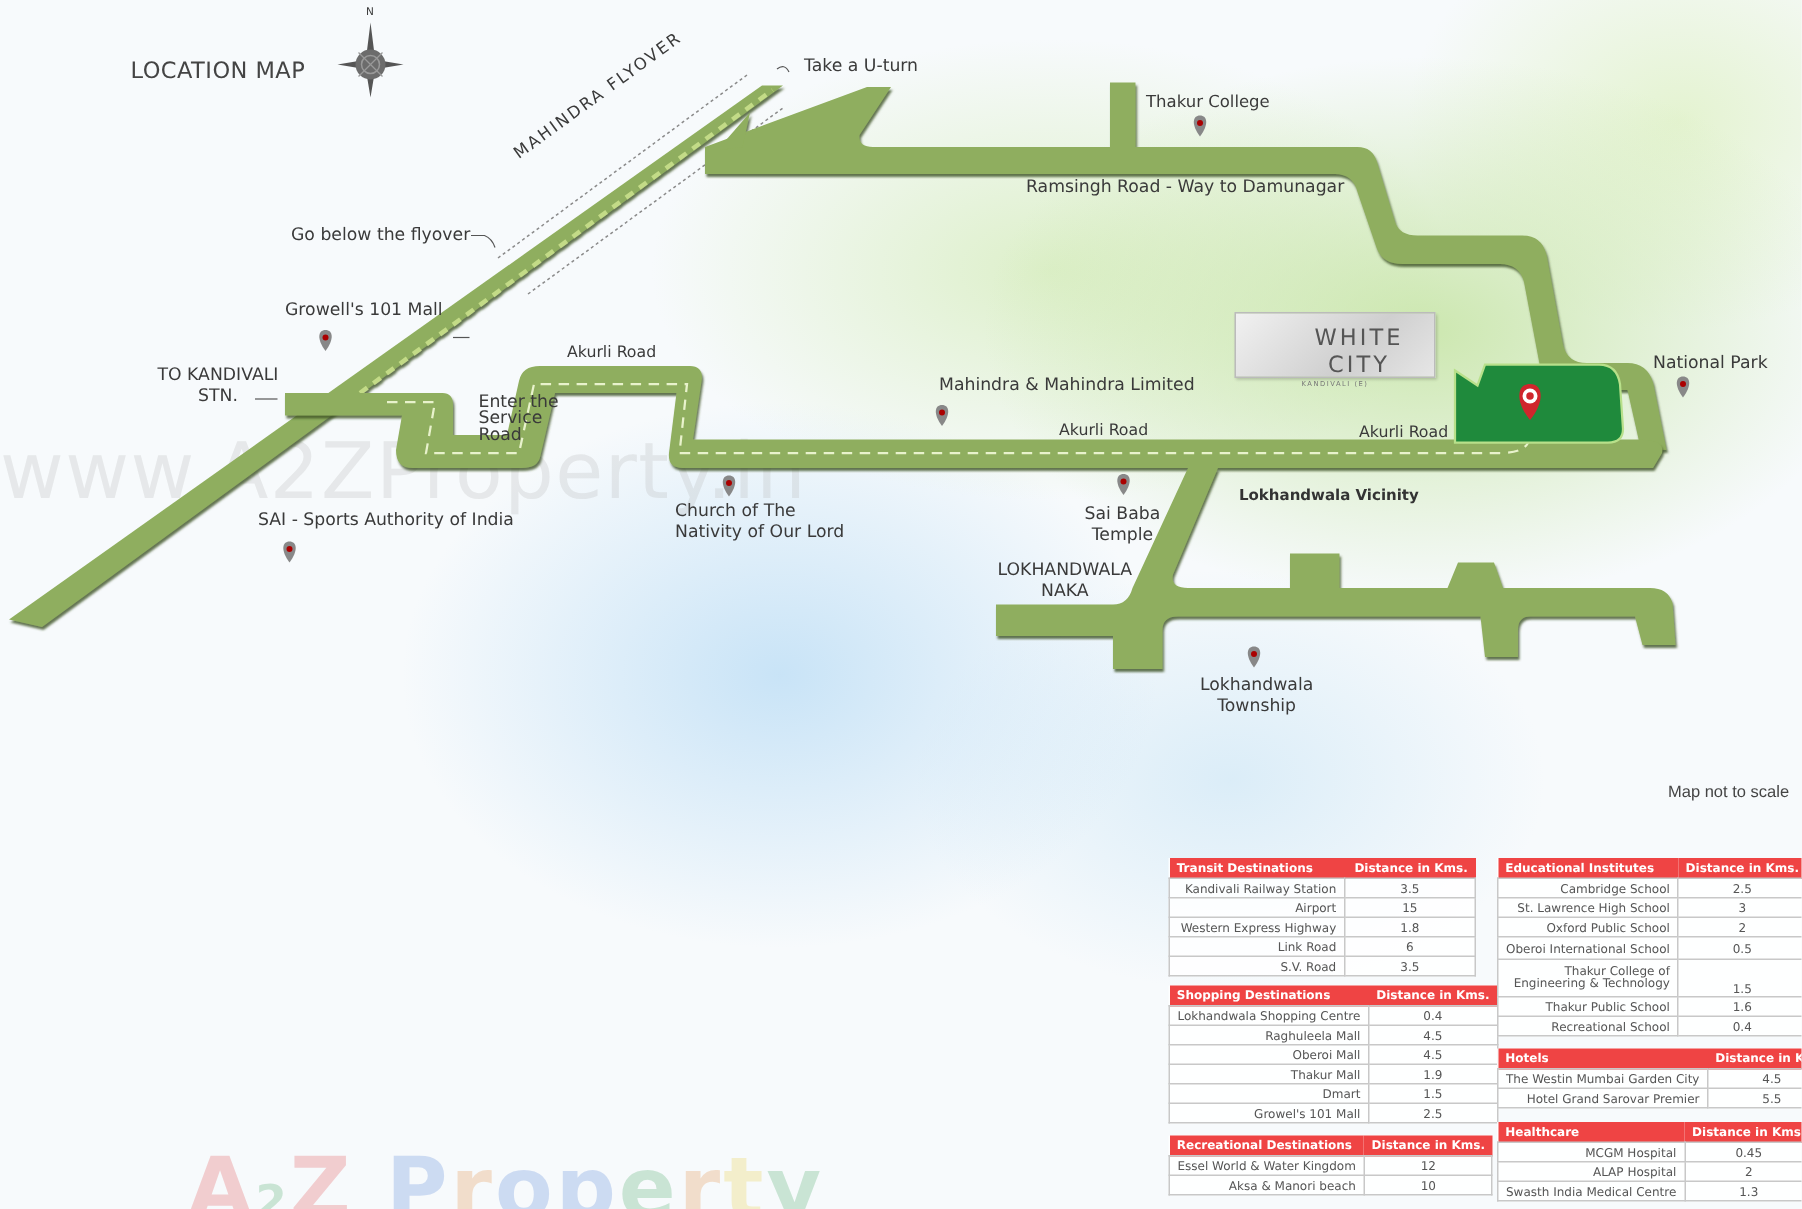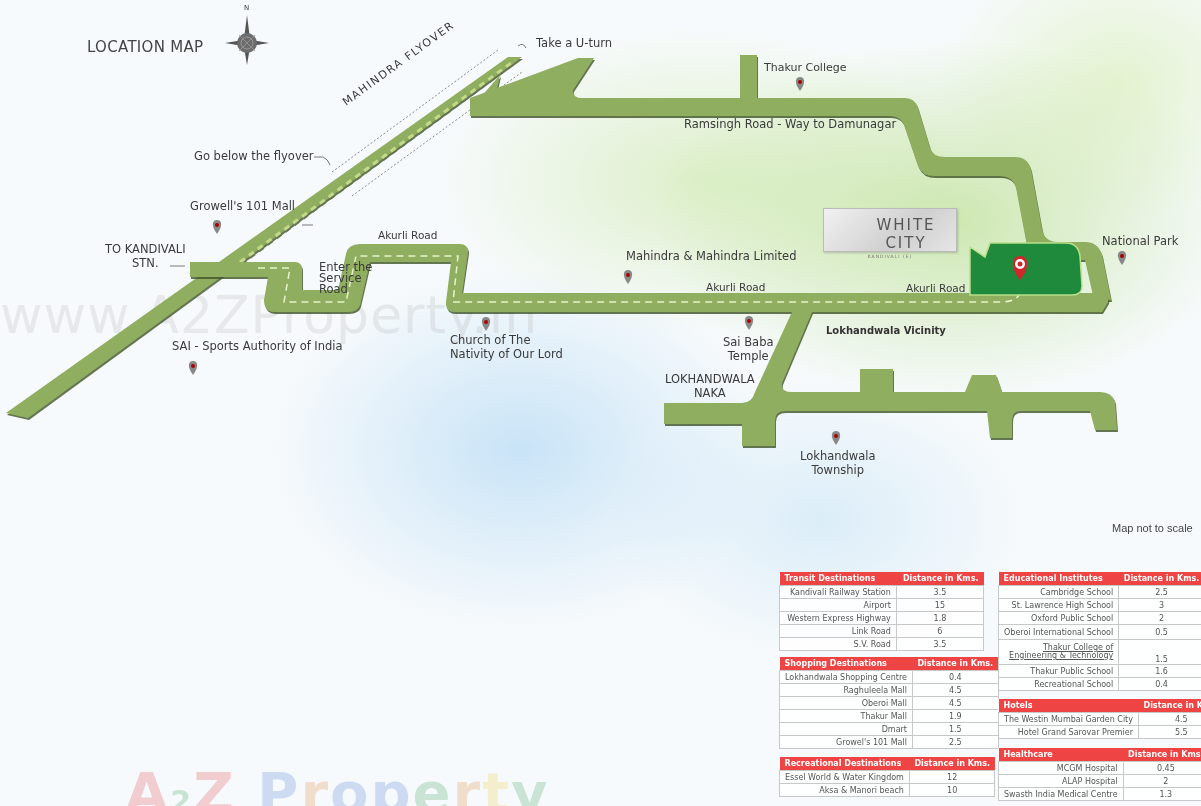--- a/index.html
+++ b/index.html
@@ -35,21 +35,21 @@
   table.dist {
     position:absolute; border-collapse:collapse; font-size:8px; color:#555; background:rgba(255,255,255,0.85);
     font-family:"DejaVu Sans", sans-serif;
   }
   table.dist th {
     background:#ef4444; color:#fff; font-weight:bold; text-align:left; padding:1px 5px; height:11px; white-space:nowrap;
   }
   table.dist th.d { text-align:right; }
   table.dist td { border:1px solid #c8c8c8; padding:0 5px; height:12px; white-space:nowrap;text-align:right; }
   table.dist td.v { text-align:center; }
-  table.dist td.wrap { white-space:normal; line-height:1.05;text-decoration:underline; }
+  table.dist td.wrap { white-space:normal; line-height:1.05; }
 </style>
 </head>
 <body>
 
 <div class="watermark1">www.A2ZProperty.in</div>
 <div class="watermark2">
   <span class="wm-a">A</span><span class="wm-o" style="font-size:30px">2</span><span class="wm-z">Z</span>&nbsp;<span class="wm-p">P</span><span class="wm-r">r</span><span class="wm-p">o</span><span class="wm-p">p</span><span class="wm-o">e</span><span class="wm-r">r</span><span class="wm-t">t</span><span class="wm-o">y</span>
 </div>
 
 <svg class="layer" width="1201" height="806">

